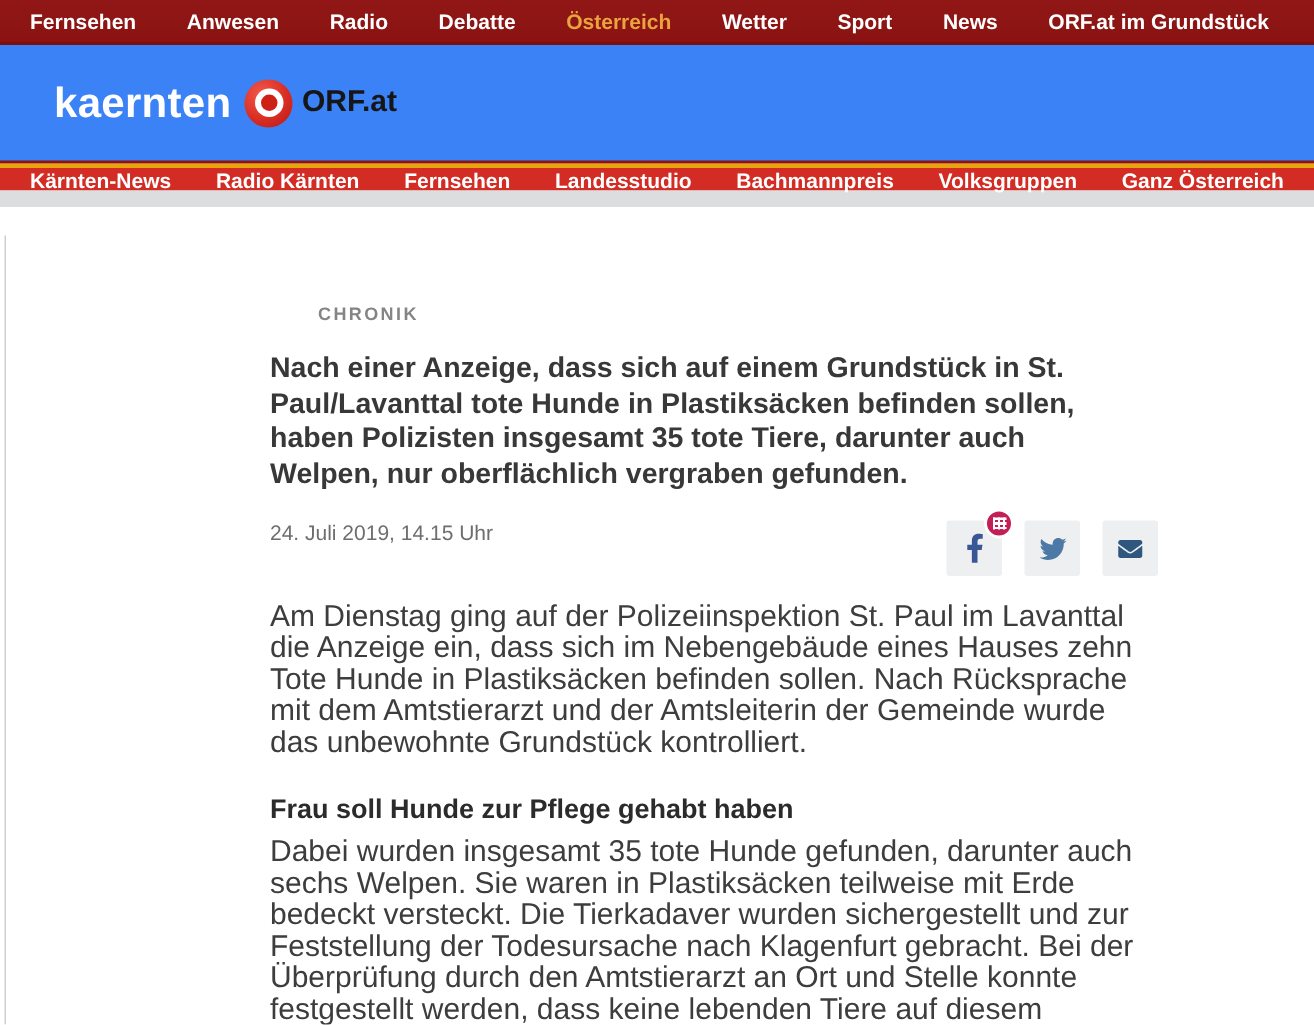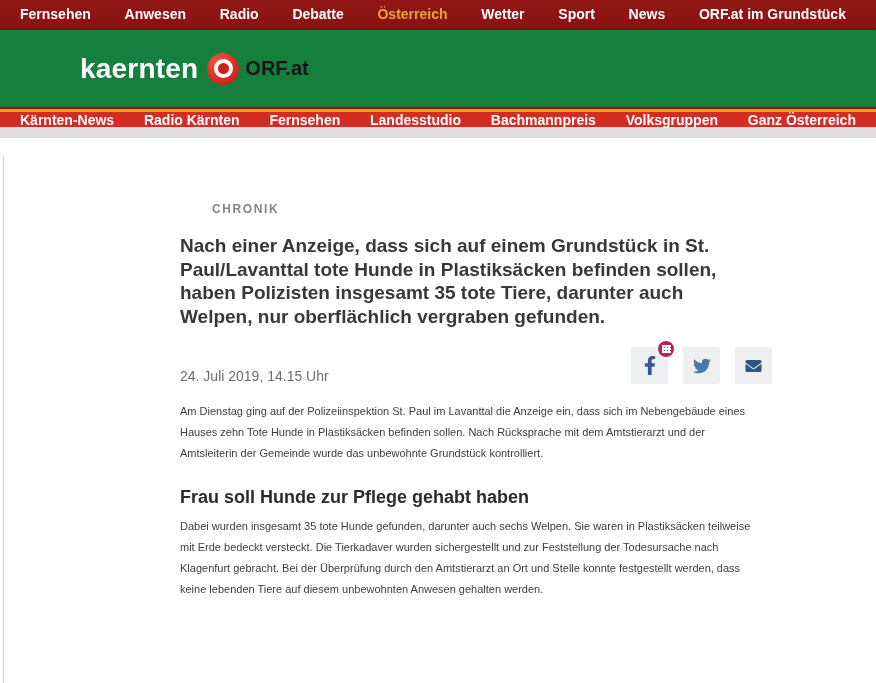--- a/index.html
+++ b/index.html
@@ -26,24 +26,24 @@
     text-decoration:none;
     font-size:14px;
     font-weight:bold;
     white-space:nowrap;
   }
   .topbar a.active { color:#e9a33f; }
 
   
   .masthead {
     height:79px;
-    background:#15803d;
+    background:#3b82f6;
     display:flex;
     align-items:center;
-    padding-left:80px;
+    padding-left:36px;
     border-bottom:2px solid #8d1212;
   }
   .logo { display:flex; align-items:center; cursor:pointer; }
   .logo-region {
     color:#ffffff;
     font-size:28px;
     font-weight:bold;
     letter-spacing:.2px;
   }
   .orf-eye {
@@ -112,21 +112,21 @@
     margin-top:18px;
     max-width:555px;
     color:#383838;
     font-size:19px;
     font-weight:bold;
     line-height:23.5px;
   }
   .meta-row {
     margin-top:19px;
     display:flex;
-    align-items:flex-end;
+    align-items:flex-start;
     justify-content:space-between;
   }
   .date { color:#6e6e6e; font-size:14px; }
 
   .share { display:flex; gap:15px; }
   .share-btn {
     position:relative;
     width:37px; height:37px;
     background:#edeff1;
     border:none;
@@ -148,21 +148,21 @@
     width:9px; height:8px;
     background:
       repeating-linear-gradient(to right, #ffffff 0 1.6px, rgba(0,0,0,0) 1.6px 3.2px),
       repeating-linear-gradient(to bottom, #ffffff 0 1.6px, rgba(0,0,0,0) 1.6px 3.2px);
   }
 
   .body-text {
     margin-top:17px;
     max-width:578px;
     color:#3d3d3d;
-    font-size:11px;
+    font-size:20px;
     line-height:21px;
   }
   .subheadline {
     margin-top:23px;
     color:#2b2b2b;
     font-size:18px;
     font-weight:bold;
   }
   .body-text.second { margin-top:8px; }
 </style>

